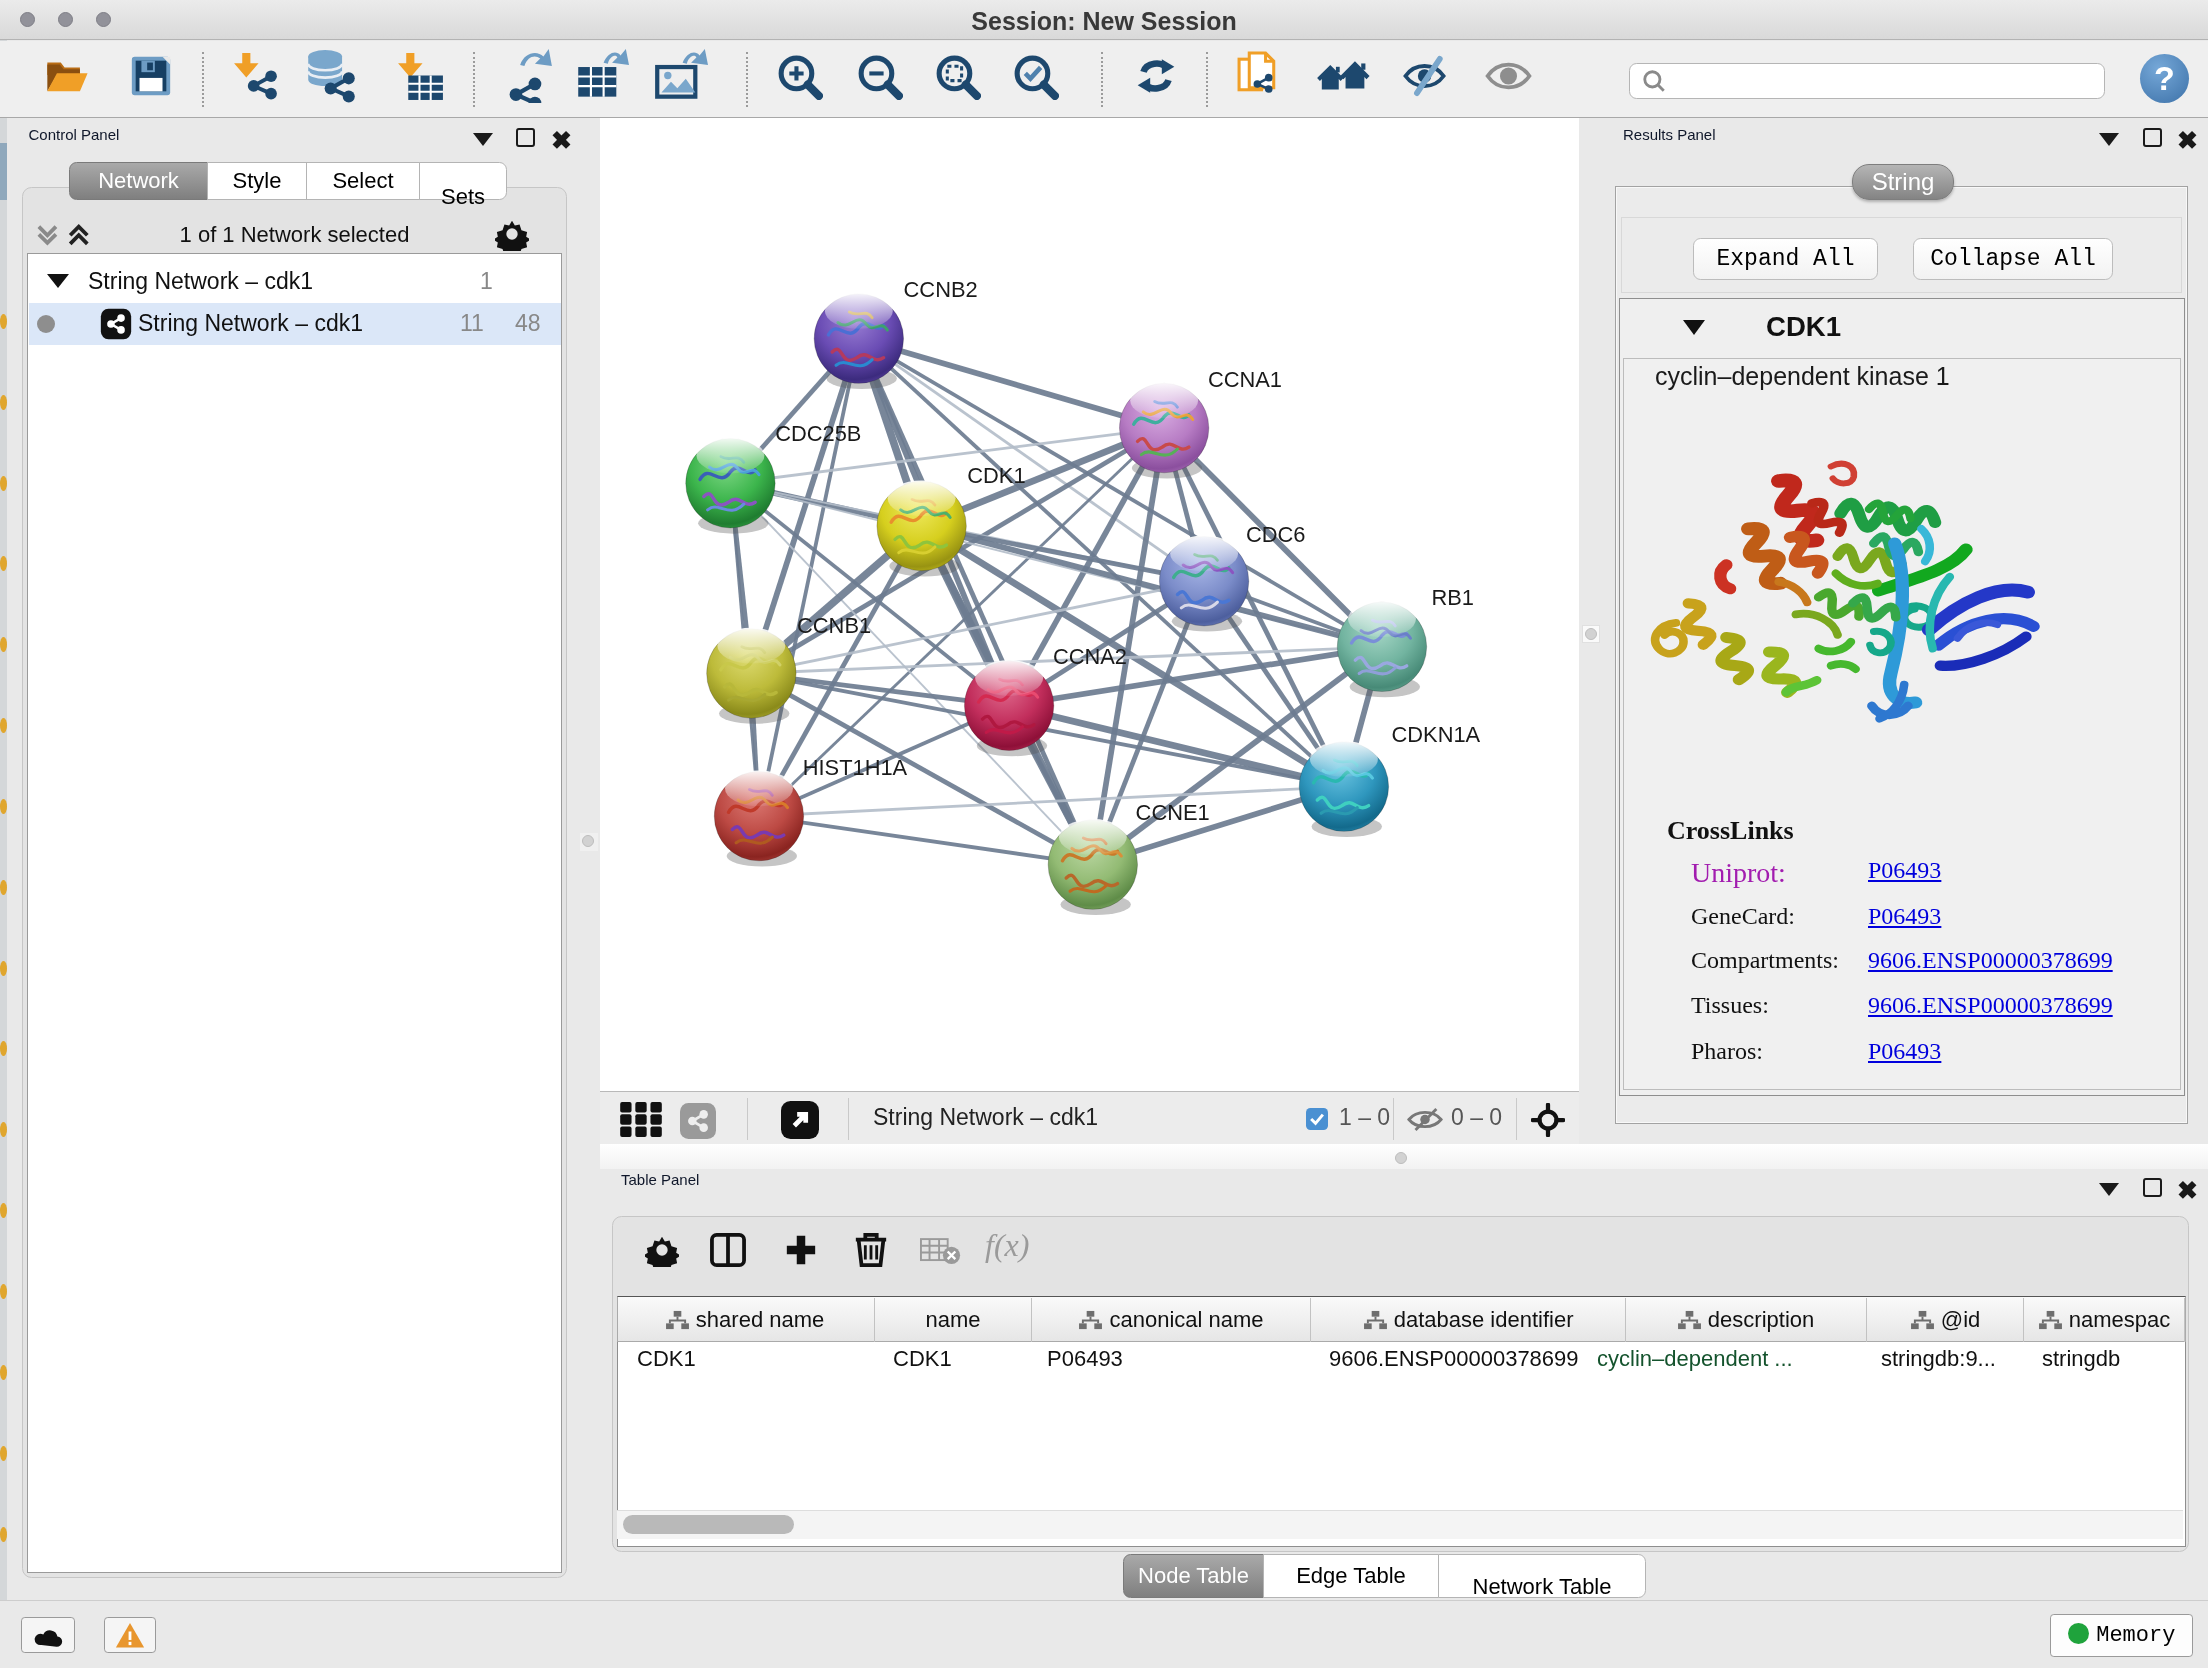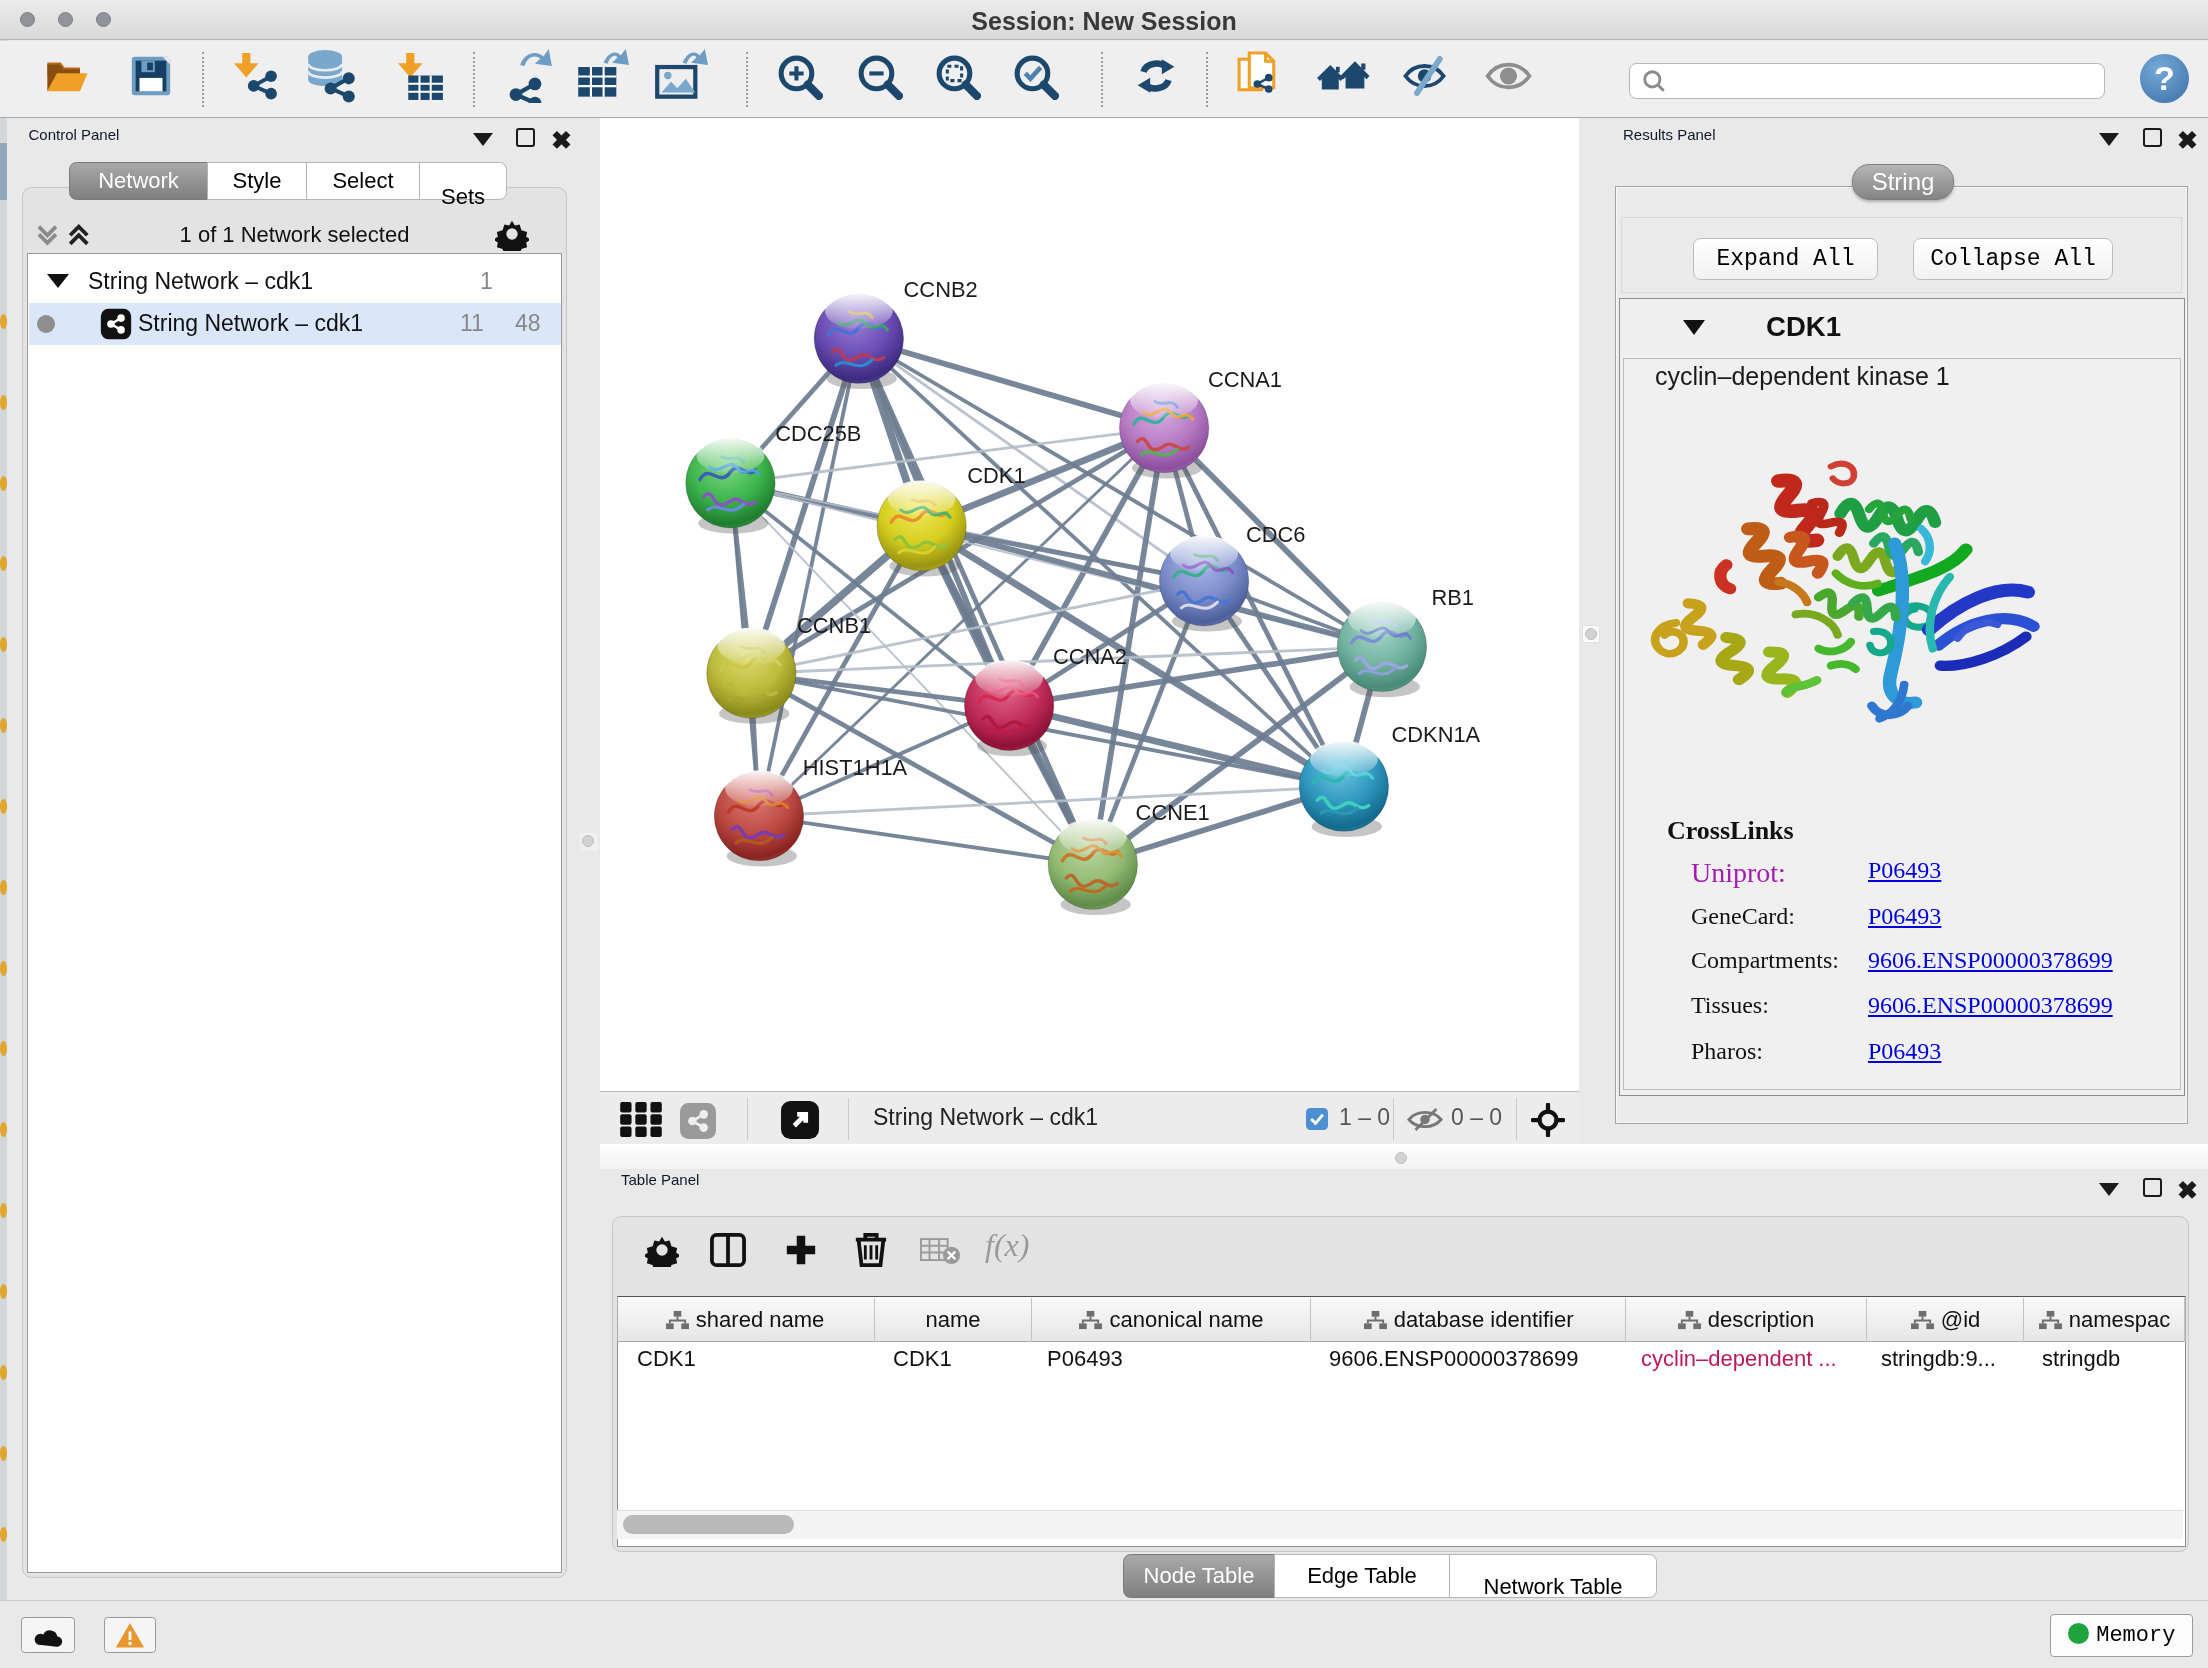--- a/index.html
+++ b/index.html
@@ -757,29 +757,29 @@
         <rect x="17" y="14" width="8" height="6"></rect>
       </g>
       <g stroke="#6e6e6e" stroke-width="2" fill="none">
         <path d="M13 7 v4 M5 14 v-3 h16 v3"></path>
       </g>
     </svg> namespac</div>
 <div style="position:absolute;left:637px;top:1346px;font-size:22px;color:#111">CDK1</div>
 <div style="position:absolute;left:893px;top:1346px;font-size:22px;color:#111">CDK1</div>
 <div style="position:absolute;left:1047px;top:1346px;font-size:22px;color:#111">P06493</div>
 <div style="position:absolute;left:1329px;top:1346px;font-size:22px;color:#111">9606.ENSP00000378699</div>
-<div style="position:absolute;left:1641px;top:1346px;font-size:22px;color:#be185d">cyclin–dependent ...</div>
+<div style="position:absolute;left:1597px;top:1346px;font-size:22px;color:#14532d">cyclin–dependent ...</div>
 <div style="position:absolute;left:1881px;top:1346px;font-size:22px;color:#111">stringdb:9...</div>
 <div style="position:absolute;left:2042px;top:1346px;font-size:22px;color:#111">stringdb</div>
 
 <div style="position:absolute;left:617px;top:1510px;width:1566px;height:28.5px;background:#f4f4f4;border-top:1px solid #ddd"></div>
 <div style="position:absolute;left:623px;top:1515px;width:171px;height:19px;background:#b9b9b9;border-radius:9.5px"></div>
 
 <div class="tabs" style="left:1124px;top:1554px">
-  <div class="tab sel first" style="width:152px;padding:0;height:44px;line-height:42px">Node Table</div>
+  <div class="tab sel first" style="width:141px;padding:0;height:44px;line-height:42px">Node Table</div>
   <div class="tab" style="width:176px;padding:0;height:44px;line-height:42px">Edge Table</div>
   <div class="tab last" style="width:208px;padding:11px;height:44px;line-height:42px">Network Table</div>
 </div>
 
 <div style="position:absolute;left:0;top:1600px;width:2208px;height:68px;background:#e9e9e9;border-top:1.9px solid #cdcdcd"></div>
 <div class="btn" style="left:21px;top:1617px;width:54px;height:36px;border-radius:3.8px;background:#f5f5f5;border-color:#9a9a9a">
   <svg width="32" height="23" viewBox="0 0 34 24" style="margin-top:5.7px">
       <path fill="#111" d="M10 22 a6 6 0 1 1 2 -11 a8 8 0 0 1 15 2 a5.5 5.5 0 0 1 -1 11 z"></path>
     </svg>
 </div>

